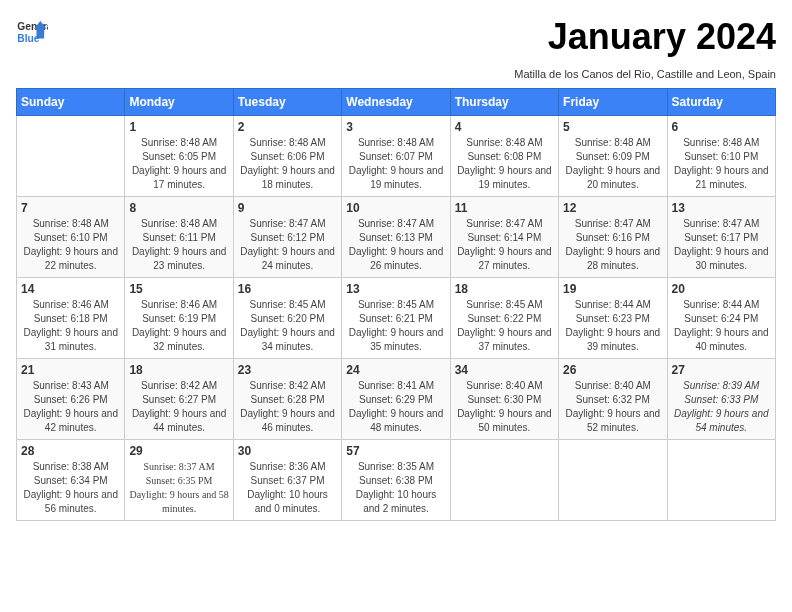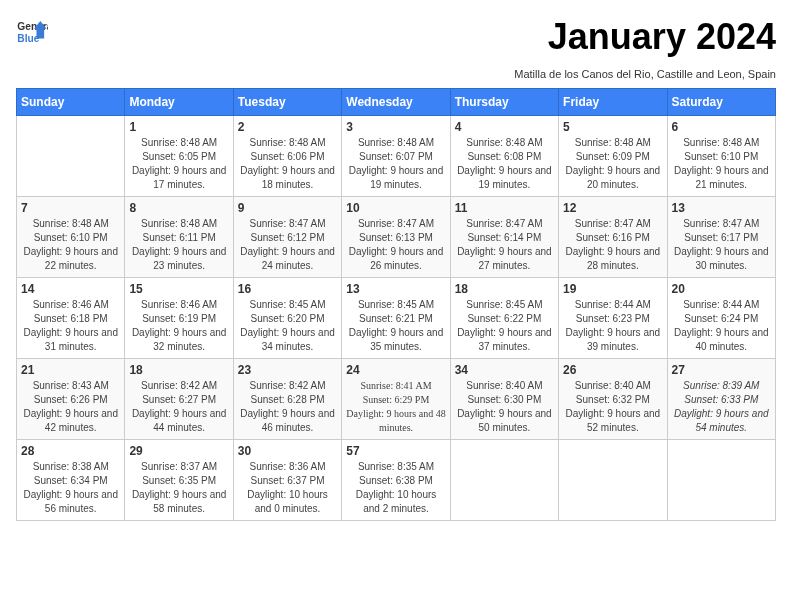--- a/index.html
+++ b/index.html
@@ -254,21 +254,21 @@
 Daylight: 9 hours and 44 minutes.</div>
         </td>
         <td>
           <span class="day-number">23</span>
           <div class="day-detail" style="white-space: pre-line;">Sunrise: 8:42 AM
 Sunset: 6:28 PM
 Daylight: 9 hours and 46 minutes.</div>
         </td>
         <td>
           <span class="day-number">24</span>
-          <div class="day-detail" style="white-space: pre-line; font-family: Liberation Serif, serif;">Sunrise: 8:41 AM
+          <div class="day-detail" style="white-space: pre-line;">Sunrise: 8:41 AM
 Sunset: 6:29 PM
 Daylight: 9 hours and 48 minutes.</div>
         </td>
         <td>
           <span class="day-number">34</span>
           <div class="day-detail" style="white-space: pre-line;">Sunrise: 8:40 AM
 Sunset: 6:30 PM
 Daylight: 9 hours and 50 minutes.</div>
         </td>
         <td>
@@ -286,21 +286,21 @@
       </tr>
       <tr>
         <td>
           <span class="day-number">28</span>
           <div class="day-detail" style="white-space: pre-line;">Sunrise: 8:38 AM
 Sunset: 6:34 PM
 Daylight: 9 hours and 56 minutes.</div>
         </td>
         <td>
           <span class="day-number">29</span>
-          <div class="day-detail" style="white-space: pre-line;">Sunrise: 8:37 AM
+          <div class="day-detail" style="white-space: pre-line; font-family: Liberation Serif, serif;">Sunrise: 8:37 AM
 Sunset: 6:35 PM
 Daylight: 9 hours and 58 minutes.</div>
         </td>
         <td>
           <span class="day-number">30</span>
           <div class="day-detail" style="white-space: pre-line;">Sunrise: 8:36 AM
 Sunset: 6:37 PM
 Daylight: 10 hours and 0 minutes.</div>
         </td>
         <td>

